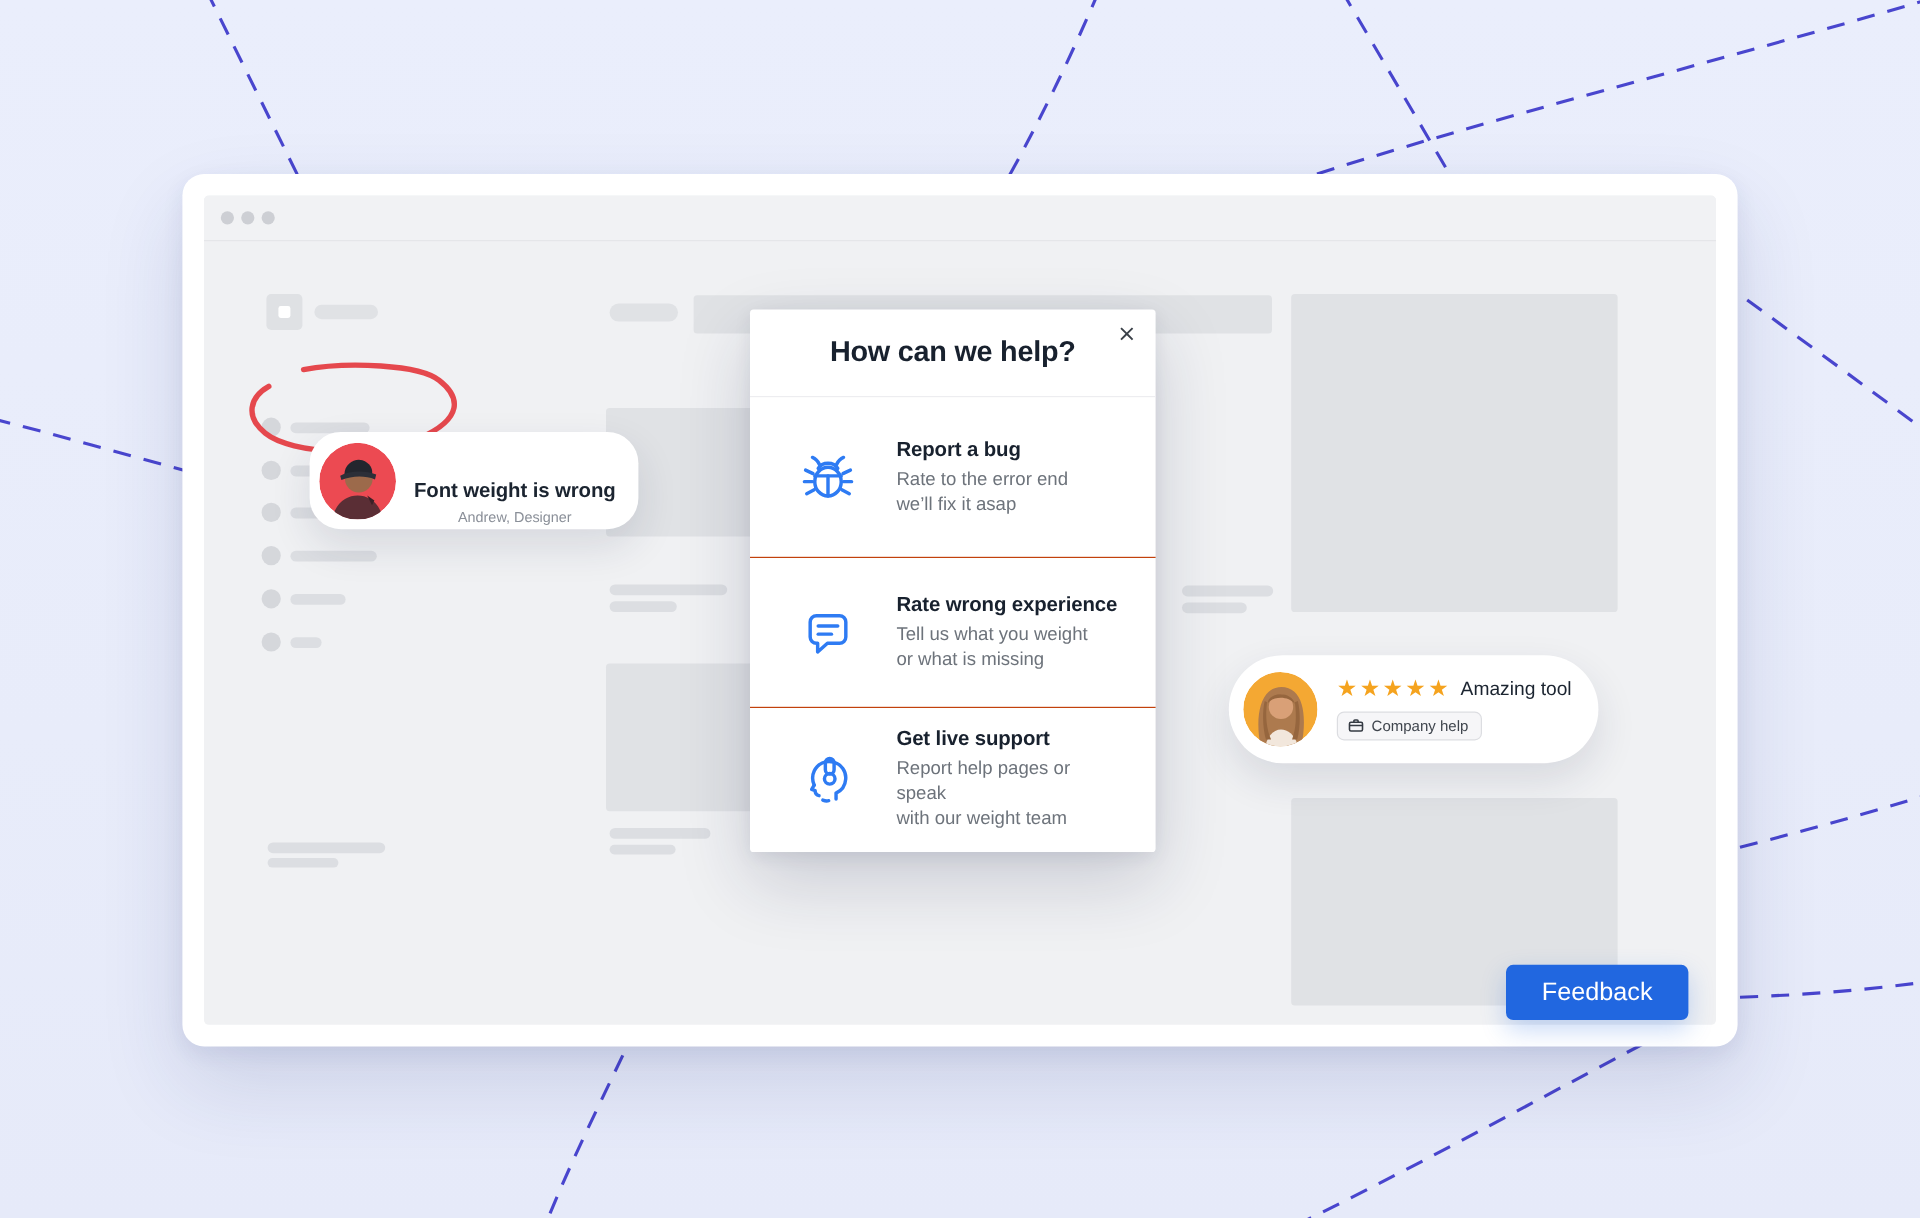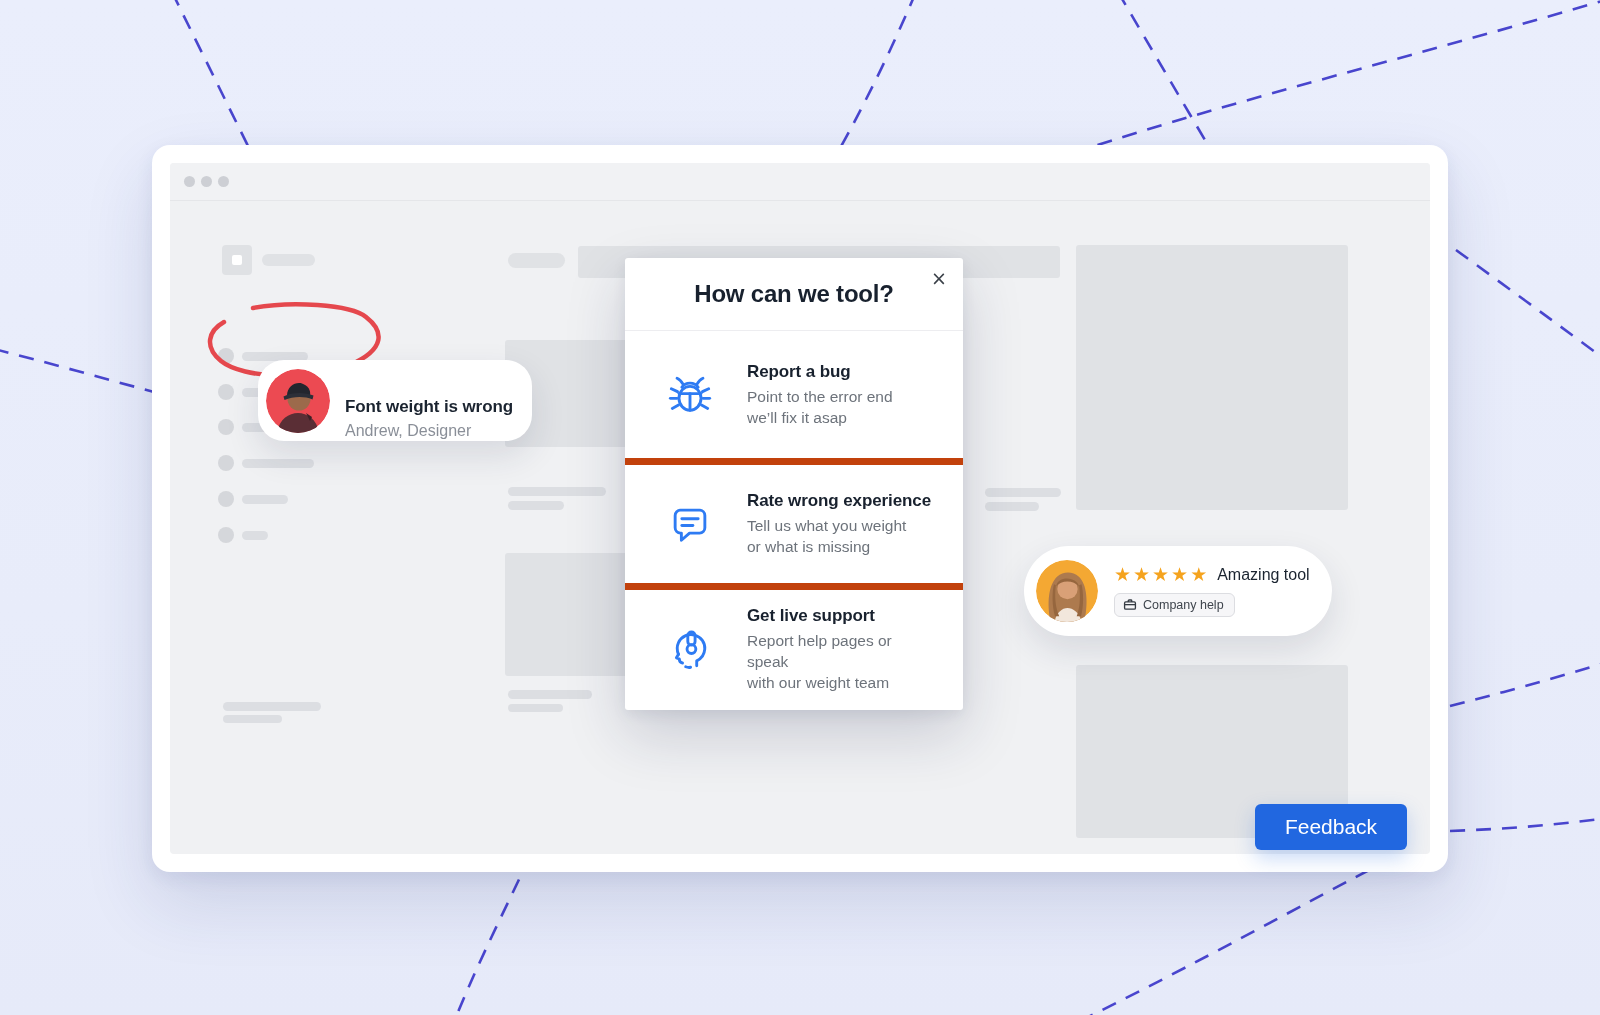--- a/index.html
+++ b/index.html
@@ -31,33 +31,33 @@
   
   #annotation-ellipse { position:absolute; left:195px; top:295px; z-index:3; }
 
   
   .comment-card { position:absolute; left:258px; top:360px; width:274px; height:81px;
     background:#ffffff; border-radius:26px; z-index:4; display:flex; align-items:center;
     box-shadow:0 14px 34px rgba(30,40,70,0.12); }
   .comment-avatar { width:64px; height:64px; border-radius:50%; margin-left:8px; flex:0 0 auto; overflow:hidden; }
   .comment-texts { margin-left:15px;margin-top:36px; }
   .comment-title { font-size:17px; font-weight:700; color:#1b2430; letter-spacing:-0.1px; }
-  .comment-author { font-size:16px; color:#8a8f98; margin-top:5px; }
+  .comment-author { font-size:12px; color:#8a8f98; margin-top:5px;text-align:center; }
 
   
   .modal { position:absolute; left:625px; top:258px; width:338px; height:452px;
     background:#ffffff; border-radius:3px; z-index:5;
     box-shadow:0 24px 60px rgba(25,35,70,0.18), 0 4px 14px rgba(25,35,70,0.08); }
   .modal-header { height:73px; display:flex; align-items:center; justify-content:center;
     border-bottom:1px solid #ededf0; position:relative; }
   .modal-title { font-size:24px; font-weight:700; color:#18212e; letter-spacing:-0.2px; }
   .modal-close { position:absolute; top:9px; right:13px; width:22px; height:22px;
     font-size:19px; line-height:22px; text-align:center; color:#3a4048; cursor:pointer;
     font-family:"DejaVu Sans",sans-serif; }
-  .modal-row { display:flex; align-items:center; padding:0 26px 0 42px; border-bottom:7px solid #c2410c; cursor:pointer; }
+  .modal-row { display:flex; align-items:center; padding:0 26px 0 42px; border-bottom:1px solid #c2410c; cursor:pointer; }
   .modal-row:last-child { border-bottom:none;justify-content:center; }
   .row-1 { height:134px; } .row-2 { height:125px; } .row-3 { height:119px; }
   .opt-icon { width:46px; height:46px; flex:0 0 auto; margin-right:34px; }
   .opt-title { font-size:17px; font-weight:700; color:#18212e; margin-bottom:4px; letter-spacing:-0.1px; }
   .opt-desc { font-size:15.5px; color:#6d737b; line-height:21px; }
 
   
   .review-card { position:absolute; left:1024px; top:546px; width:308px; height:90px;
     background:#ffffff; border-radius:45px; z-index:5; display:flex; align-items:center;
     box-shadow:0 14px 34px rgba(30,40,70,0.12); }
@@ -159,42 +159,42 @@
       </svg>
     </div>
     <div class="comment-texts">
       <div class="comment-title">Font weight is wrong</div>
       <div class="comment-author">Andrew, Designer</div>
     </div>
   </div>
 
   <div class="modal">
     <div class="modal-header">
-      <div class="modal-title">How can we tool?</div>
+      <div class="modal-title">How can we help?</div>
       <div class="modal-close">×</div>
     </div>
 
     <div class="modal-row row-1">
       <svg class="opt-icon" viewBox="0 0 48 48" fill="none" stroke="#2e7bf3" stroke-width="3" stroke-linecap="round">
         <path d="M16.5 12.5 C15 9.5 13 7.5 10.5 6.5"></path>
         <path d="M31.5 12.5 C33 9.5 35 7.5 37.5 6.5"></path>
         <path d="M15.5 16 A 9.5 8 0 0 1 32.5 16"></path>
         <ellipse cx="24" cy="27.5" rx="11.5" ry="12.5"></ellipse>
         <path d="M12.5 22.5 L35.5 22.5"></path>
         <path d="M24 22.5 L24 40"></path>
         <path d="M11 20.5 L4.5 17.5"></path>
           <path d="M10.5 27.5 L3.5 27.5"></path>
           <path d="M12 34.5 L5.5 38"></path>
         <path d="M37 20.5 L43.5 17.5"></path>
           <path d="M37.5 27.5 L44.5 27.5"></path>
           <path d="M36 34.5 L42.5 38"></path>
       </svg>
       <div>
         <div class="opt-title">Report a bug</div>
-        <div class="opt-desc">Point to the error end</div>
+        <div class="opt-desc">Rate to the error end</div>
         <div class="opt-desc">we’ll fix it asap</div>
       </div>
     </div>
 
     <div class="modal-row row-2">
       <svg class="opt-icon" viewBox="0 0 48 48" fill="none" stroke="#2e7bf3" stroke-width="3" stroke-linecap="round" stroke-linejoin="round">
         <path d="M14 9.5 H34 A5.5 5.5 0 0 1 39.5 15 V28 A5.5 5.5 0 0 1 34 33.5 H23.5 L15 41 V33.5 H14 A5.5 5.5 0 0 1 8.5 28 V15 A5.5 5.5 0 0 1 14 9.5 Z"></path>
         <path d="M15.5 18.5 H32.5"></path>
         <path d="M15.5 25.5 H27"></path>
       </svg>

